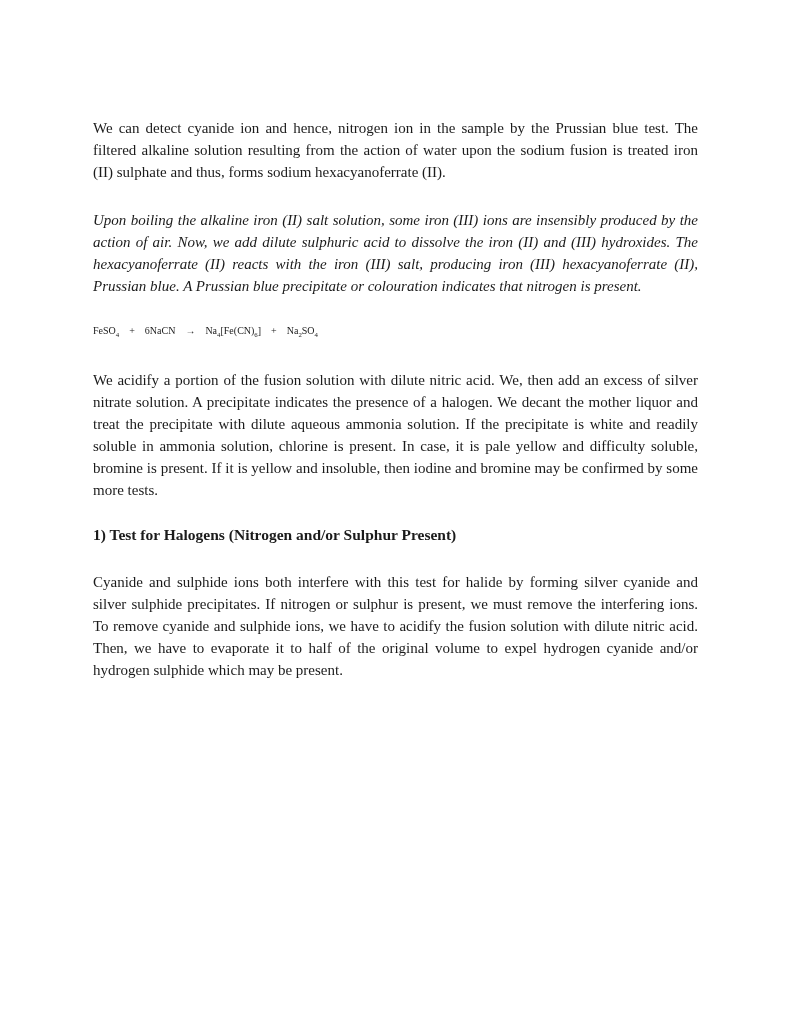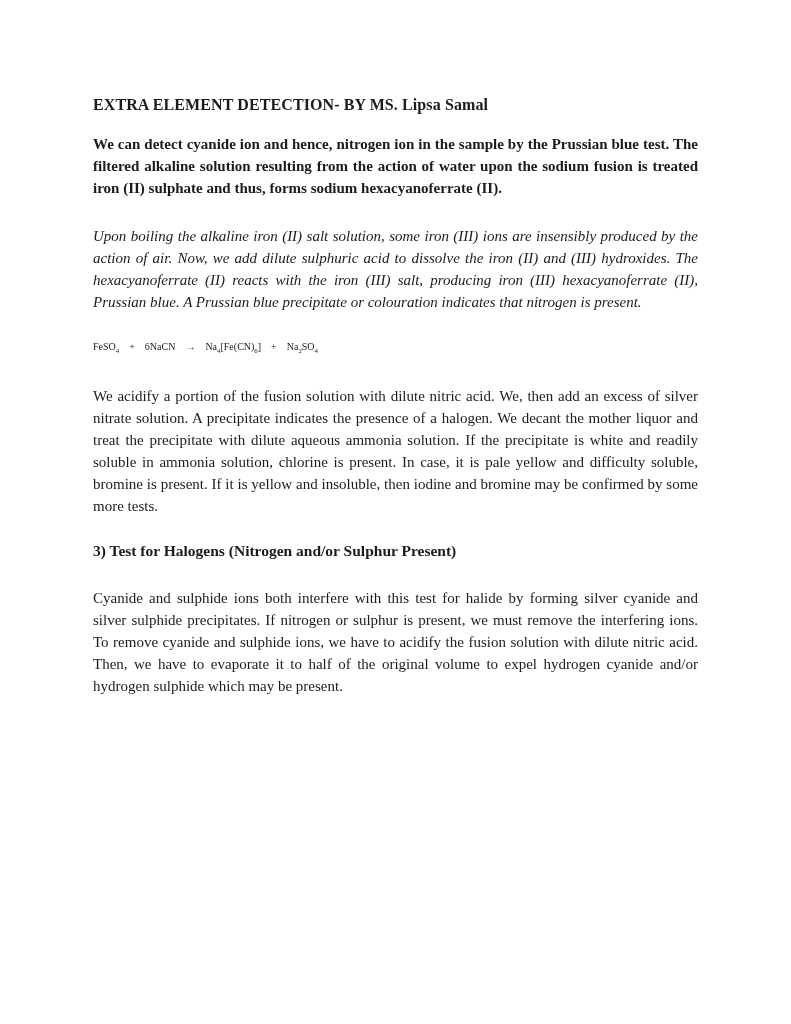--- a/index.html
+++ b/index.html
@@ -42,44 +42,43 @@
     font-size: 10px;
     line-height: 22px;
     white-space: pre;
   }
   .equation sub {
     font-size: 0.68em;
     line-height: 0;
   }
   
   .mt-heading1   { margin-top: 17px; }
-  .mt-para-first { margin-top: 17px; font-weight: bold; }
+  .mt-para-first { margin-top: 23px; }
   .mt-para       { margin-top: 26px; font-style: italic; }
   .mt-eq1        { margin-top: 23px; }
   .mt-eq2        { margin-top: 31px; }
   .mt-heading2   { margin-top: 30px; }
   .mt-para3      { margin-top: 27px; }
   .mt-heading3   { margin-top: 23px; }
   .mt-para4      { margin-top: 25px; }
 </style>
 </head>
 <body>
 
 <div class="page">
 
-  <div class="doc-title">EXTRA ELEMENT DETECTION- BY MS. Lipsa Samal</div>
 
 
   <p class="para mt-para-first">We can detect cyanide ion and hence, nitrogen ion in the sample by the Prussian blue test. The filtered alkaline solution resulting from the action of water upon the sodium fusion is treated iron (II) sulphate and thus, forms sodium hexacyanoferrate (II).</p>
 
   <p class="para mt-para">Upon boiling the alkaline iron (II) salt solution, some iron (III) ions are insensibly produced by the action of air. Now, we add dilute sulphuric acid to dissolve the iron (II) and (III) hydroxides. The hexacyanoferrate (II) reacts with the iron (III) salt, producing iron (III) hexacyanoferrate (II), Prussian blue. A Prussian blue precipitate or colouration indicates that nitrogen is present.</p>
 
   <div class="equation mt-eq1">FeSO<sub>4</sub>    +    6NaCN    →    Na<sub>4</sub>[Fe(CN)<sub>6</sub>]    +    Na<sub>2</sub>SO<sub>4</sub></div>
 
 
 
   <p class="para mt-para3">We acidify a portion of the fusion solution with dilute nitric acid. We, then add an excess of silver nitrate solution. A precipitate indicates the presence of a halogen. We decant the mother liquor and treat the precipitate with dilute aqueous ammonia solution. If the precipitate is white and readily soluble in ammonia solution, chlorine is present. In case, it is pale yellow and difficulty soluble, bromine is present. If it is yellow and insoluble, then iodine and bromine may be confirmed by some more tests.</p>
 
-  <div class="section-heading mt-heading3">3) Test for Halogens (Nitrogen and/or Sulphur Present)</div>
+  <div class="section-heading mt-heading3">1) Test for Halogens (Nitrogen and/or Sulphur Present)</div>
 
   <p class="para mt-para4">Cyanide and sulphide ions both interfere with this test for halide by forming silver cyanide and silver sulphide precipitates. If nitrogen or sulphur is present, we must remove the interfering ions. To remove cyanide and sulphide ions, we have to acidify the fusion solution with dilute nitric acid. Then, we have to evaporate it to half of the original volume to expel hydrogen cyanide and/or hydrogen sulphide which may be present.</p>
 
 </div>
 
 </body></html>

